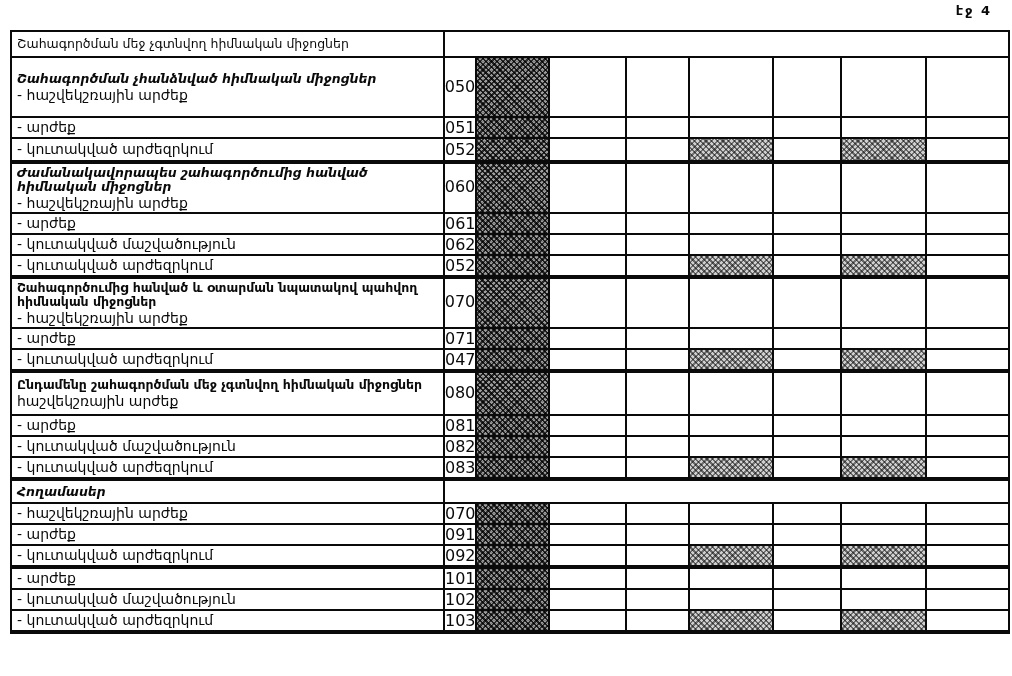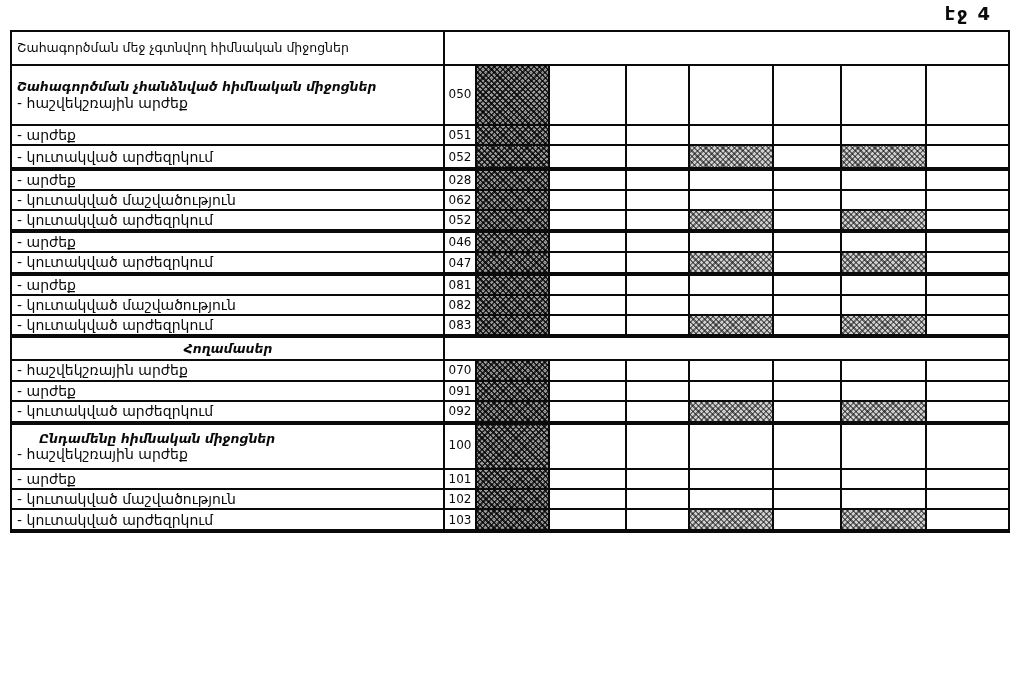--- a/index.html
+++ b/index.html
@@ -11,35 +11,35 @@
   *{box-sizing:border-box;margin:0;padding:0;}
   html,body{width:1012px;height:676px;overflow:hidden;}
   body{
     background:var(--paper);
     font-family:"DejaVu Sans", sans-serif;
     color:var(--ink);
     position:relative;
   }
   .page-number{
     position:absolute;top:3px;right:20px;
-    font-size:18px;font-weight:bold;letter-spacing:2px;
+    font-size:13px;font-weight:bold;letter-spacing:2px;
   }
   .sheet{
     position:absolute;left:10px;top:30px;width:998px;
   }
   table{
     border-collapse:collapse;table-layout:fixed;width:998px;
   }
   td{
     border:2px solid var(--ink);
     padding:0;vertical-align:middle;
     overflow:hidden;
   }
   td.desc{padding:1px 4px 1px 5px;font-size:12.5px;line-height:1.15;}
-  td.codecell{font-size:12px;text-align:center;}
+  td.codecell{font-size:16px;text-align:center;}
   tr.thick-bottom td{border-bottom-width:4px;}
   .cellflex{display:flex;flex-direction:column;justify-content:space-between;height:100%;}
   .section-h{font-size:12.5px;font-weight:600;padding-top:1px;}
   .section-h.italic{font-style:italic;}
   .section-h.indent{padding-left:22px;}
   .row-label{font-size:14px;}
   .code-bottom{display:flex;align-items:flex-end;justify-content:center;height:100%;padding-bottom:2px;}
   .hatch-dark{
     background-color:var(--hatch-dark-bg);
     background-image:
@@ -66,21 +66,21 @@
         <col style="width: 32px;">
         <col style="width: 73px;">
         <col style="width: 77px;">
         <col style="width: 63px;">
         <col style="width: 84px;">
         <col style="width: 68px;">
         <col style="width: 85px;">
         <col style="width: 83px;">
       </colgroup>
     <tbody id="grid-body">
-        <tr style="height: 34px; margin-top: 15px;">
+        <tr style="height: 26px; margin-top: 15px;">
           <td class="desc">Շահագործման մեջ չգտնվող հիմնական միջոցներ</td>
           <td colspan="8"></td>
         </tr>
         <tr style="height: 60px;">
           <td class="desc">
             <div class="cellflex">
               <div class="section-h italic">Շահագործման չհանձնված հիմնական միջոցներ</div>
               <div class="row-label">- հաշվեկշռային արժեք</div>
             </div>
           </td>
@@ -114,185 +114,221 @@
           </td>
           <td class="codecell">052</td>
           <td class="hatch-dark"></td>
           <td></td>
           <td></td>
           <td class="hatch-mid"></td>
           <td></td>
           <td class="hatch-mid"></td>
           <td></td>
         </tr>
-        <tr style="height: 19px;">
-          <td class="desc">
-            <div class="row-label">- արժեք</div>
-          </td>
-          <td class="codecell">028</td>
-          <td class="hatch-dark"></td>
-          <td></td>
-          <td></td>
-          <td></td>
-          <td></td>
-          <td></td>
-          <td></td>
-        </tr>
-        <tr style="height: 19px;">
-          <td class="desc">
-            <div class="row-label">- կուտակված մաշվածություն</div>
-          </td>
-          <td class="codecell">062</td>
-          <td class="hatch-dark"></td>
-          <td></td>
-          <td></td>
-          <td></td>
-          <td></td>
-          <td></td>
-          <td></td>
-        </tr>
-        <tr class="thick-bottom" style="height: 18px;">
-          <td class="desc">
-            <div class="row-label">- կուտակված արժեզրկում</div>
-          </td>
-          <td class="codecell">052</td>
-          <td class="hatch-dark"></td>
-          <td></td>
-          <td></td>
-          <td class="hatch-mid"></td>
-          <td></td>
-          <td class="hatch-mid"></td>
-          <td></td>
-        </tr>
-        <tr style="height: 19px;">
-          <td class="desc">
-            <div class="row-label">- արժեք</div>
-          </td>
-          <td class="codecell">046</td>
-          <td class="hatch-dark"></td>
-          <td></td>
-          <td></td>
-          <td></td>
-          <td></td>
-          <td></td>
-          <td></td>
-        </tr>
-        <tr class="thick-bottom" style="height: 20px;">
-          <td class="desc">
-            <div class="row-label">- կուտակված արժեզրկում</div>
-          </td>
-          <td class="codecell">047</td>
-          <td class="hatch-dark"></td>
-          <td></td>
-          <td></td>
-          <td class="hatch-mid"></td>
-          <td></td>
-          <td class="hatch-mid"></td>
-          <td></td>
-        </tr>
-        <tr style="height: 17px;">
-          <td class="desc">
-            <div class="row-label">- արժեք</div>
-          </td>
-          <td class="codecell">081</td>
-          <td class="hatch-dark"></td>
-          <td></td>
-          <td></td>
-          <td></td>
-          <td></td>
-          <td></td>
-          <td></td>
-        </tr>
-        <tr style="height: 19px;">
-          <td class="desc">
-            <div class="row-label">- կուտակված մաշվածություն</div>
-          </td>
-          <td class="codecell">082</td>
-          <td class="hatch-dark"></td>
-          <td></td>
-          <td></td>
-          <td></td>
-          <td></td>
-          <td></td>
-          <td></td>
-        </tr>
-        <tr class="thick-bottom" style="height: 16px;">
-          <td class="desc">
-            <div class="row-label">- կուտակված արժեզրկում</div>
-          </td>
-          <td class="codecell">083</td>
-          <td class="hatch-dark"></td>
-          <td></td>
-          <td></td>
-          <td class="hatch-mid"></td>
-          <td></td>
-          <td class="hatch-mid"></td>
-          <td></td>
-        </tr>
-        <tr style="height: 24px; text-align: center;">
-          <td class="desc">
-            <div class="section-h italic">Հողամասեր</div>
-          </td>
-          <td colspan="8"></td>
-        </tr>
-        <tr style="height: 21px;">
-          <td class="desc">
-            <div class="row-label">- հաշվեկշռային արժեք</div>
-          </td>
-          <td class="codecell">070</td>
-          <td class="hatch-dark"></td>
-          <td></td>
-          <td></td>
-          <td></td>
-          <td></td>
-          <td></td>
-          <td></td>
-        </tr>
-        <tr style="height: 19px;">
-          <td class="desc">
-            <div class="row-label">- արժեք</div>
-          </td>
-          <td class="codecell">091</td>
-          <td class="hatch-dark"></td>
-          <td></td>
-          <td></td>
-          <td></td>
-          <td></td>
-          <td></td>
-          <td></td>
-        </tr>
-        <tr class="thick-bottom" style="height: 22px;">
-          <td class="desc">
-            <div class="row-label">- կուտակված արժեզրկում</div>
-          </td>
-          <td class="codecell">092</td>
-          <td class="hatch-dark"></td>
-          <td></td>
-          <td></td>
-          <td class="hatch-mid"></td>
-          <td></td>
-          <td class="hatch-mid"></td>
-          <td></td>
-        </tr>
-        <tr style="height: 46px;">
+        <tr style="height: 48px;">
           <td class="desc">
             <div class="cellflex">
-              <div class="section-h italic indent">Ընդամենը հիմնական միջոցներ</div>
+              <div class="section-h italic">Ժամանակավորապես շահագործումից հանված հիմնական միջոցներ</div>
               <div class="row-label">- հաշվեկշռային արժեք</div>
             </div>
           </td>
           <td class="codecell">
-            <div class="code-bottom">100</div>
-          </td>
-          <td class="hatch-dark"></td>
-          <td></td>
-          <td></td>
-          <td></td>
-          <td></td>
-          <td></td>
+            <div class="code-bottom">060</div>
+          </td>
+          <td class="hatch-dark"></td>
+          <td></td>
+          <td></td>
+          <td></td>
+          <td></td>
+          <td></td>
+          <td></td>
+        </tr>
+        <tr style="height: 19px;">
+          <td class="desc">
+            <div class="row-label">- արժեք</div>
+          </td>
+          <td class="codecell">061</td>
+          <td class="hatch-dark"></td>
+          <td></td>
+          <td></td>
+          <td></td>
+          <td></td>
+          <td></td>
+          <td></td>
+        </tr>
+        <tr style="height: 19px;">
+          <td class="desc">
+            <div class="row-label">- կուտակված մաշվածություն</div>
+          </td>
+          <td class="codecell">062</td>
+          <td class="hatch-dark"></td>
+          <td></td>
+          <td></td>
+          <td></td>
+          <td></td>
+          <td></td>
+          <td></td>
+        </tr>
+        <tr class="thick-bottom" style="height: 18px;">
+          <td class="desc">
+            <div class="row-label">- կուտակված արժեզրկում</div>
+          </td>
+          <td class="codecell">052</td>
+          <td class="hatch-dark"></td>
+          <td></td>
+          <td></td>
+          <td class="hatch-mid"></td>
+          <td></td>
+          <td class="hatch-mid"></td>
+          <td></td>
+        </tr>
+        <tr style="height: 48px;">
+          <td class="desc">
+            <div class="cellflex">
+              <div class="section-h">Շահագործումից հանված և օտարման նպատակով պահվող հիմնական միջոցներ</div>
+              <div class="row-label">- հաշվեկշռային արժեք</div>
+            </div>
+          </td>
+          <td class="codecell">
+            <div class="code-bottom">070</div>
+          </td>
+          <td class="hatch-dark"></td>
+          <td></td>
+          <td></td>
+          <td></td>
+          <td></td>
+          <td></td>
+          <td></td>
+        </tr>
+        <tr style="height: 19px;">
+          <td class="desc">
+            <div class="row-label">- արժեք</div>
+          </td>
+          <td class="codecell">071</td>
+          <td class="hatch-dark"></td>
+          <td></td>
+          <td></td>
+          <td></td>
+          <td></td>
+          <td></td>
+          <td></td>
+        </tr>
+        <tr class="thick-bottom" style="height: 20px;">
+          <td class="desc">
+            <div class="row-label">- կուտակված արժեզրկում</div>
+          </td>
+          <td class="codecell">047</td>
+          <td class="hatch-dark"></td>
+          <td></td>
+          <td></td>
+          <td class="hatch-mid"></td>
+          <td></td>
+          <td class="hatch-mid"></td>
+          <td></td>
+        </tr>
+        <tr style="height: 44px;">
+          <td class="desc">
+            <div class="cellflex">
+              <div class="section-h">Ընդամենը շահագործման մեջ չգտնվող հիմնական միջոցներ</div>
+              <div class="row-label">հաշվեկշռային արժեք</div>
+            </div>
+          </td>
+          <td class="codecell">
+            <div class="code-bottom">080</div>
+          </td>
+          <td class="hatch-dark"></td>
+          <td></td>
+          <td></td>
+          <td></td>
+          <td></td>
+          <td></td>
+          <td></td>
+        </tr>
+        <tr style="height: 17px;">
+          <td class="desc">
+            <div class="row-label">- արժեք</div>
+          </td>
+          <td class="codecell">081</td>
+          <td class="hatch-dark"></td>
+          <td></td>
+          <td></td>
+          <td></td>
+          <td></td>
+          <td></td>
+          <td></td>
+        </tr>
+        <tr style="height: 19px;">
+          <td class="desc">
+            <div class="row-label">- կուտակված մաշվածություն</div>
+          </td>
+          <td class="codecell">082</td>
+          <td class="hatch-dark"></td>
+          <td></td>
+          <td></td>
+          <td></td>
+          <td></td>
+          <td></td>
+          <td></td>
+        </tr>
+        <tr class="thick-bottom" style="height: 16px;">
+          <td class="desc">
+            <div class="row-label">- կուտակված արժեզրկում</div>
+          </td>
+          <td class="codecell">083</td>
+          <td class="hatch-dark"></td>
+          <td></td>
+          <td></td>
+          <td class="hatch-mid"></td>
+          <td></td>
+          <td class="hatch-mid"></td>
+          <td></td>
+        </tr>
+        <tr style="height: 24px;">
+          <td class="desc">
+            <div class="section-h italic">Հողամասեր</div>
+          </td>
+          <td colspan="8"></td>
+        </tr>
+        <tr style="height: 21px;">
+          <td class="desc">
+            <div class="row-label">- հաշվեկշռային արժեք</div>
+          </td>
+          <td class="codecell">070</td>
+          <td class="hatch-dark"></td>
+          <td></td>
+          <td></td>
+          <td></td>
+          <td></td>
+          <td></td>
+          <td></td>
+        </tr>
+        <tr style="height: 19px;">
+          <td class="desc">
+            <div class="row-label">- արժեք</div>
+          </td>
+          <td class="codecell">091</td>
+          <td class="hatch-dark"></td>
+          <td></td>
+          <td></td>
+          <td></td>
+          <td></td>
+          <td></td>
+          <td></td>
+        </tr>
+        <tr class="thick-bottom" style="height: 22px;">
+          <td class="desc">
+            <div class="row-label">- կուտակված արժեզրկում</div>
+          </td>
+          <td class="codecell">092</td>
+          <td class="hatch-dark"></td>
+          <td></td>
+          <td></td>
+          <td class="hatch-mid"></td>
+          <td></td>
+          <td class="hatch-mid"></td>
           <td></td>
         </tr>
         <tr style="height: 18px;">
           <td class="desc">
             <div class="row-label">- արժեք</div>
           </td>
           <td class="codecell">101</td>
           <td class="hatch-dark"></td>
           <td></td>
           <td></td>

